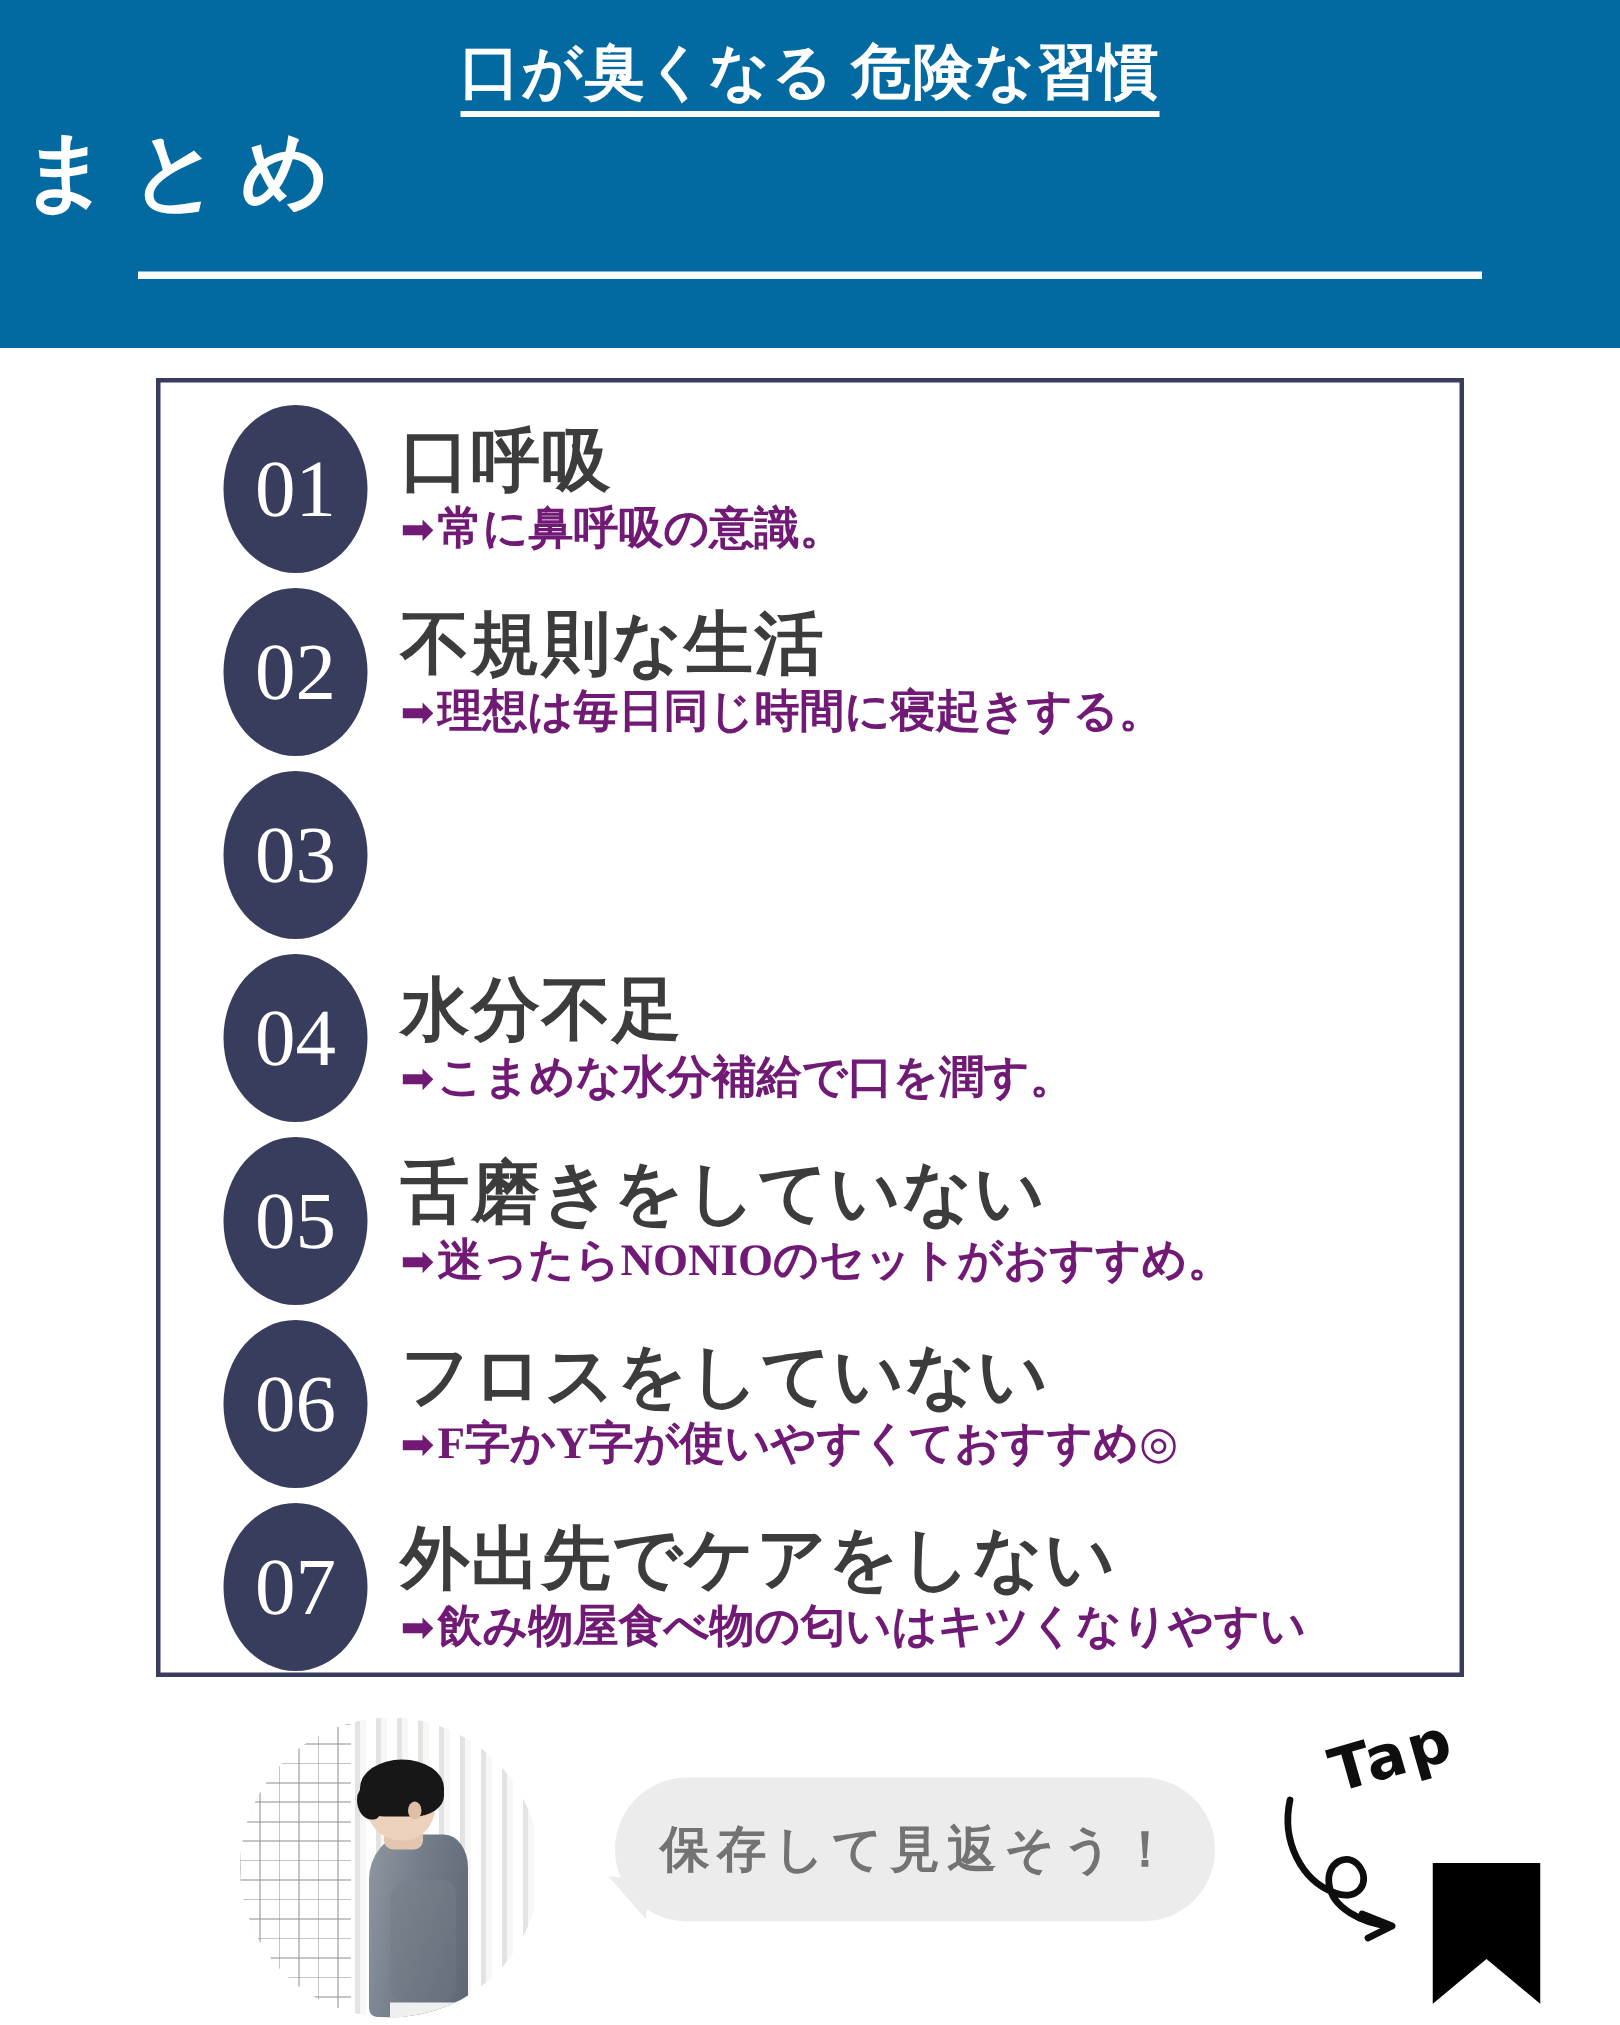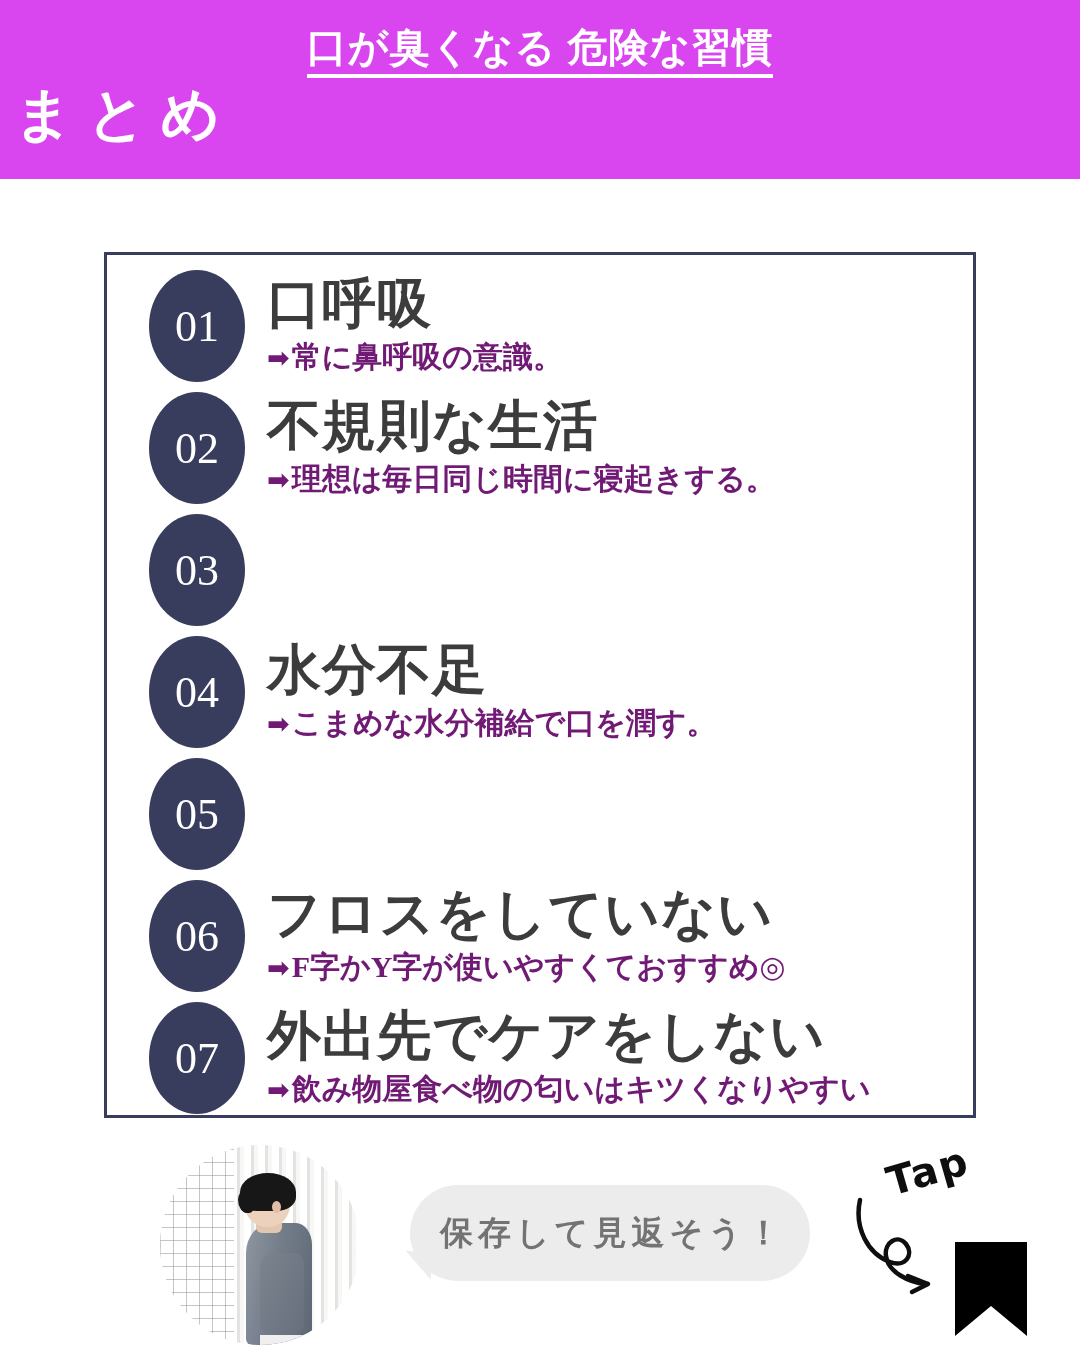--- a/index.html
+++ b/index.html
@@ -14,22 +14,22 @@
     overflow: hidden;
     font-family: "Liberation Serif", "DejaVu Serif", serif;
   }
 
   
   .header {
     position: absolute;
     left: 0;
     top: 0;
     width: 1080px;
-    height: 179px;
-    background: #d946ef;
+    height: 232px;
+    background: #0369a1;
     box-sizing: border-box;
   }
   .header-kicker {
     position: absolute;
     left: 0;
     right: 0;
     top: 26px;
     text-align: center;
     color: #ffffff;
     font-size: 40px;
@@ -97,40 +97,40 @@
     top: 50%;
     transform: translateY(-50%);
     width: 96px;
     height: 112px;
     border-radius: 50%;
     background: #383c5d;
     color: #ffffff;
     display: flex;
     align-items: center;
     justify-content: center;
-    font-size: 44px;
+    font-size: 54px;
     font-weight: normal;
     letter-spacing: 0px;
     font-family: "Liberation Serif", "DejaVu Serif", serif;
   }
   .rowtext {
     position: absolute;
     left: 160px;
     right: 10px;
     top: 50%;
     transform: translateY(-50%);
   }
   .row-title {
     color: #3c3c3c;
-    font-size: 54px;
+    font-size: 46px;
     font-weight: bold;
     line-height: 1.12;
     letter-spacing: 1px;
     white-space: nowrap;
-    font-family: Liberation Mono, monospace;
+    font-family: Liberation Serif, serif;
   }
   .row-sub {
     color: #701a75;
     font-size: 30px;
     font-weight: bold;
     line-height: 1.15;
     margin-top: 2px;
     white-space: nowrap;
     font-family: "Liberation Serif", "DejaVu Serif", serif;
   }
@@ -337,20 +337,24 @@
     <div class="row">
       <div class="badge">04</div>
       <div class="rowtext">
         <div class="row-title">水分不足</div>
         <div class="row-sub"><span class="arrow">➡</span><span>こまめな水分補給で口を潤す。</span></div>
       </div>
     </div>
 
     <div class="row">
       <div class="badge">05</div>
+      <div class="rowtext">
+        <div class="row-title">舌磨きをしていない</div>
+        <div class="row-sub"><span class="arrow">➡</span><span>迷ったらNONIOのセットがおすすめ。</span></div>
+      </div>
     </div>
 
     <div class="row">
       <div class="badge">06</div>
       <div class="rowtext">
         <div class="row-title">フロスをしていない</div>
         <div class="row-sub"><span class="arrow">➡</span><span>F字かY字が使いやすくておすすめ◎</span></div>
       </div>
     </div>
 

